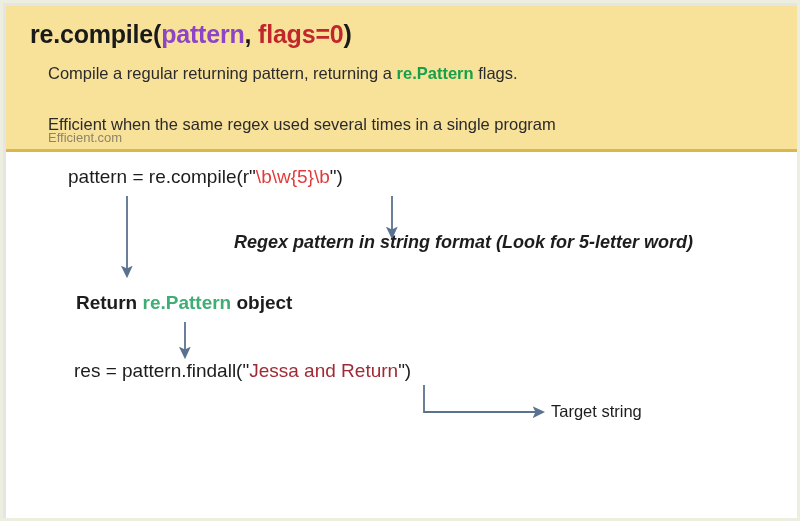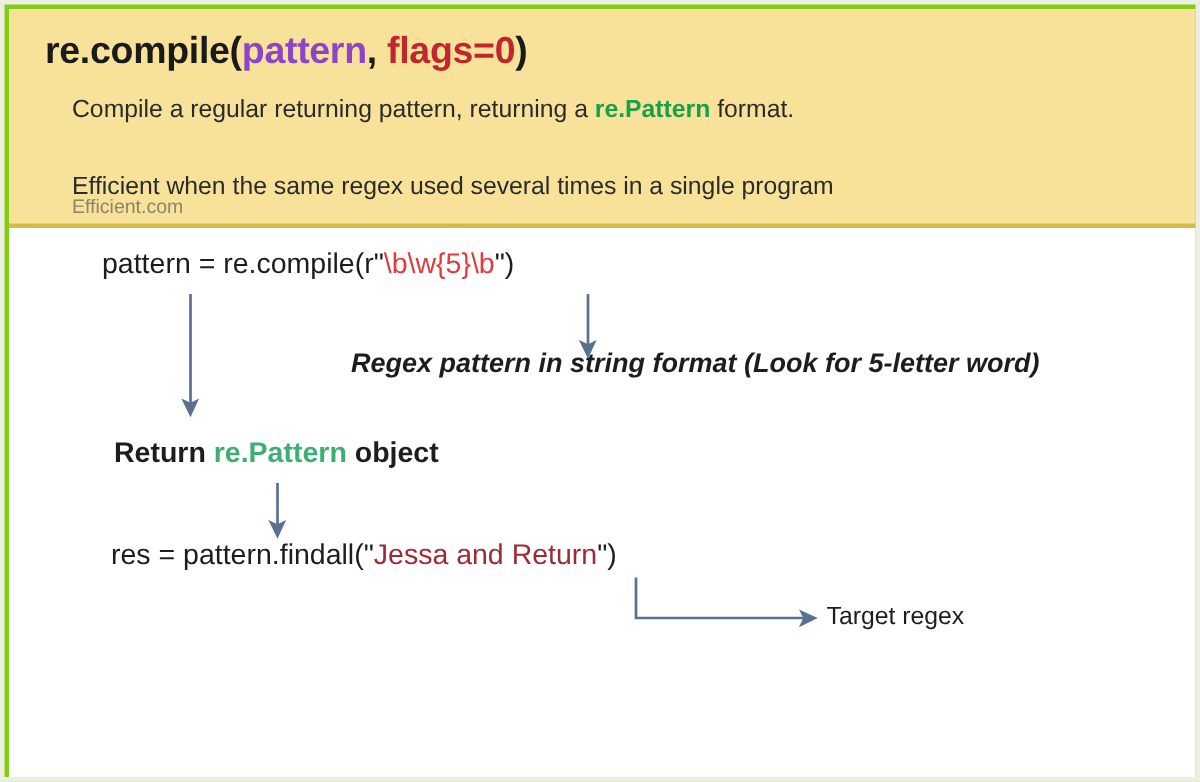--- a/index.html
+++ b/index.html
@@ -9,21 +9,21 @@
   }
   body {
     font-family: "Liberation Sans", sans-serif;
   }
 
   #figure {
     position: relative;
     width: 800px;
     height: 521px;
     box-sizing: border-box;
-    background: #84cc16;
+    background: #e5e5e5;
     border: 3px solid #eceedf;
     overflow: hidden;
     text-align: center;
   }
 
   
   #header {
     position: absolute;
     left: 3px;
     top: 3px;
@@ -131,21 +131,21 @@
 
 <div id="figure">
 
   <div id="header">
 
     <div class="sig">
       <span>re.compile(</span><span class="tok-pattern">pattern</span><span>, </span><span class="tok-flags">flags=0</span><span>)</span>
     </div>
 
     <div class="desc" id="desc1">
-      <span>Compile a regular returning pattern, returning a </span><span class="tok-repattern-bold">re.Pattern</span><span> format.</span>
+      <span>Compile a regular returning pattern, returning a </span><span class="tok-repattern-bold">re.Pattern</span><span> flags.</span>
     </div>
 
     <div class="desc" id="desc2">Efficient when the same regex used several times in a single program</div>
 
     <div id="watermark">Efficient.com</div>
   </div>
 
   <div id="bodyarea">
 
     <svg class="arrows" viewBox="0 0 794 369">
@@ -171,17 +171,17 @@
     <div id="note-regex">Regex pattern in string format (Look for 5-letter word)</div>
 
     <div class="codeline" id="line-return">
       <span>Return </span><span class="tok-repattern-soft">re.Pattern</span><span> object</span>
     </div>
 
     <div class="codeline" id="line-findall">
       <span>res = pattern.findall("</span><span class="tok-target">Jessa and Return</span><span>")</span>
     </div>
 
-    <div id="note-target">Target regex</div>
+    <div id="note-target">Target string</div>
 
 
   </div>
 </div>
 
 </body></html>

